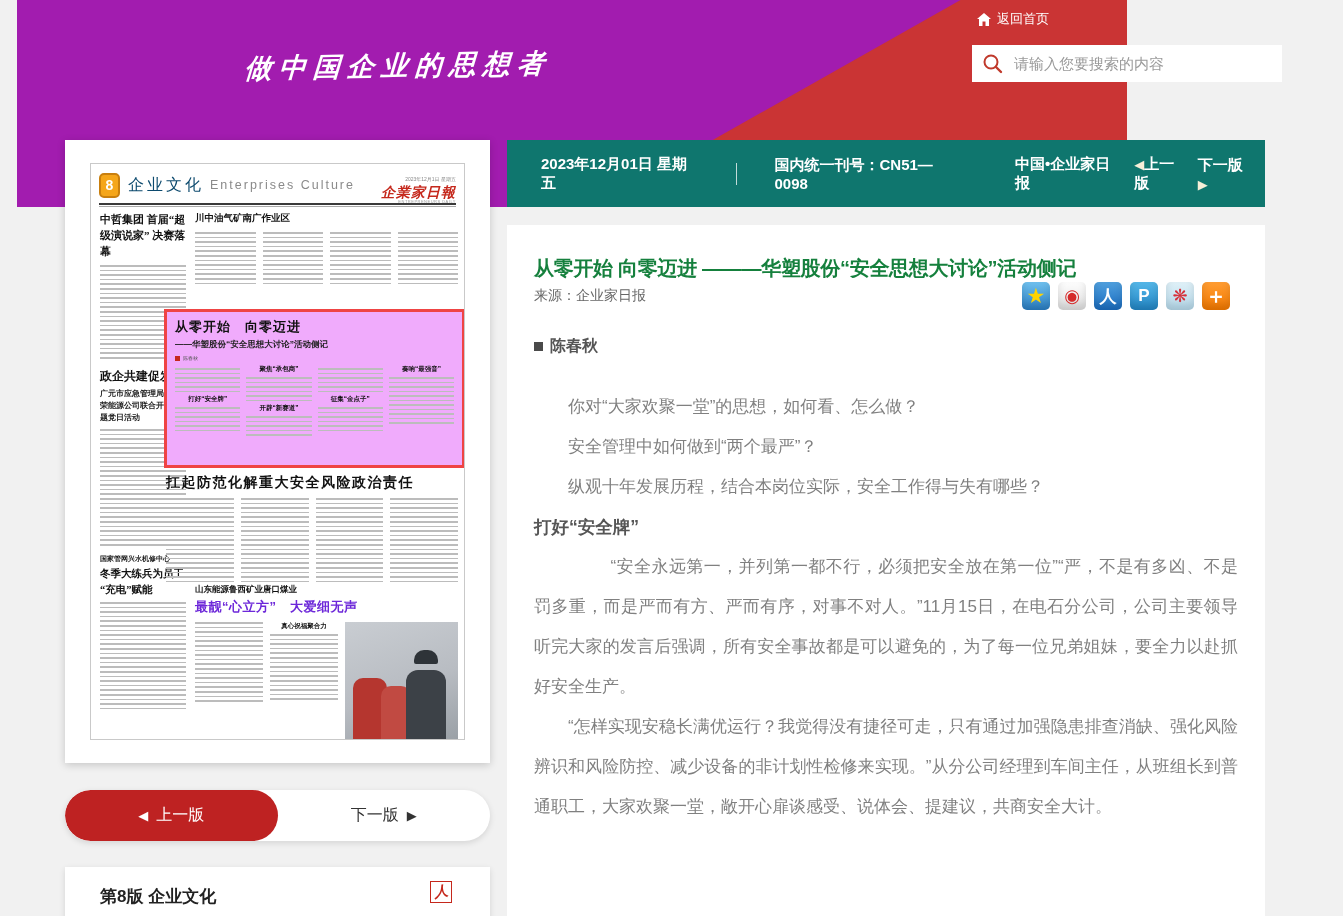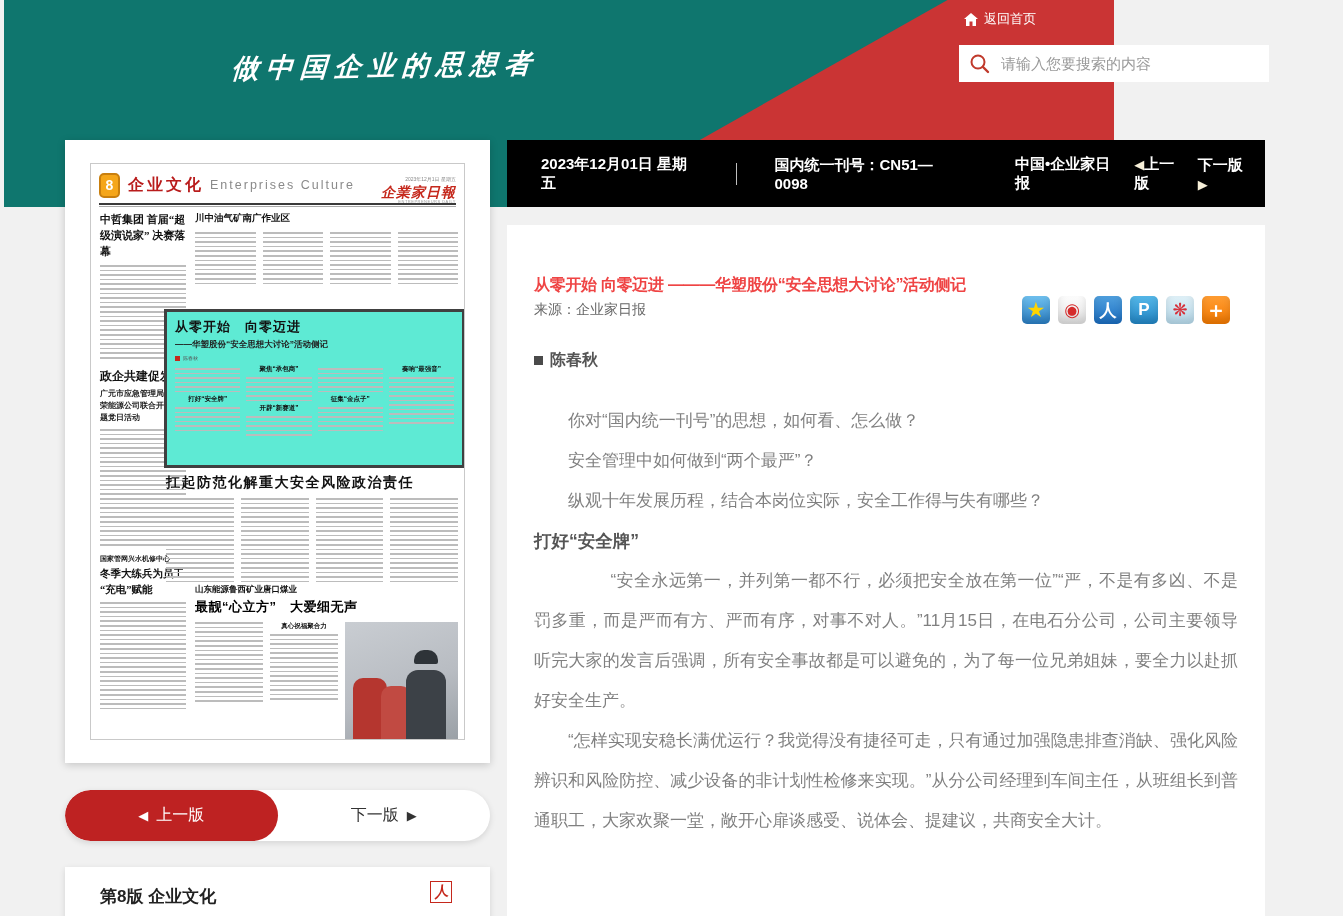--- a/index.html
+++ b/index.html
@@ -1,59 +1,59 @@
 <!DOCTYPE html>
 <html lang="zh"><head>
 <meta charset="utf-8">
 <style>
   * { margin:0; padding:0; box-sizing:border-box; }
   html,body { width:1343px; height:916px; }
   body { font-family:"Liberation Sans","DejaVu Sans",sans-serif; background:#e9e9e9; }
   .page { position:relative; width:1343px; height:916px; background:#F1F1F1; overflow:hidden; }
 
   
-  .header-band { position:absolute; left:4px; top:0; width:1110px; height:207px; background:#0f766e; }
+  .header-band { position:absolute; left:17px; top:0; width:1110px; height:207px; background:#a21caf; }
   .header-diag { position:absolute; left:0; top:0; width:100%; height:100%;
     background:#CA3434; clip-path:polygon(85% 0, 100% 0, 100% 100%, 52% 100%); }
   .home-link { position:absolute; top:10px; right:78px; color:#fff; font-size:13px;
     display:flex; align-items:center; gap:6px; cursor:pointer; }
   .home-link svg { display:block; }
   .logo-block { position:absolute; left:65px; top:44px; color:#fff; }
   .logo-title { font-size:21px; font-weight:bold; letter-spacing:1px; }
   .logo-domain { font-size:15px; margin-top:5px; letter-spacing:.5px; }
   .slogan { position:absolute; left:228px; top:48px; color:#fff; font-size:27px; font-weight:bold;
     font-family:"DejaVu Serif","Liberation Serif",serif; font-style:italic; letter-spacing:7px;
     transform:skewX(-4deg) rotate(-1deg); white-space:nowrap; }
   .search-box { position:absolute; left:955px; top:45px; width:310px; height:37px; background:#fff;
     display:flex; align-items:center; padding:0 10px; }
   .search-box svg { flex:0 0 auto; margin-right:10px; cursor:pointer; }
   .search-input { border:none; outline:none; flex:1; font-size:15px; color:#333; background:transparent;
     font-family:inherit; }
   .search-input::placeholder { color:#9a9a9a; }
 
   
-  .info-bar { position:absolute; left:507px; top:140px; width:758px; height:67px; background:#000000;
+  .info-bar { position:absolute; left:507px; top:140px; width:758px; height:67px; background:#0f766e;
     color:#fff; display:flex; align-items:center; font-size:15px; font-weight:bold;gap:12px; }
   .ib-date { margin-left:34px; }
   .ib-div { width:1px; height:22px; background:rgba(255,255,255,.75); margin:0 26px; }
   .ib-issue { }
   .ib-brand { margin-left:42px; }
   .ib-pager { margin-left:auto; margin-right:14px; display:flex; align-items:center; gap:10px; }
   .ib-pager .arrow { color:#F6EFD8; font-size:13px; }
   .ib-pager span { cursor:pointer; }
 
   
   .thumb-panel { position:absolute; left:65px; top:140px; width:425px; height:623px; background:#fff;
     box-shadow:0 2px 8px rgba(0,0,0,.18); }
   .paper { position:absolute; left:25px; top:23px; width:375px; height:577px; background:#fff;
     border:1px solid #c9c9c9; overflow:hidden; cursor:pointer; }
   .p-head { position:absolute; left:8px; top:6px; right:8px; height:30px; display:flex; align-items:center; }
   .p-badge { width:21px; height:25px; background:#F5A61A; border:2px solid #C97F0E; border-radius:5px;
     color:#fff; font-weight:bold; font-size:14px; display:flex; align-items:center; justify-content:center; }
-  .p-section { font-size:16px; font-weight:bold; color:#b91c1c; margin-left:8px; letter-spacing:3px; }
+  .p-section { font-size:16px; font-weight:normal; color:#0c4a6e; margin-left:8px; letter-spacing:3px; }
   .p-section-en { font-size:12.5px; color:#8a8a8a; margin-left:6px; letter-spacing:2px; white-space:nowrap; }
   .p-mast { margin-left:auto; text-align:right; }
   .p-mast-date { font-size:5px; color:#888; }
   .p-mast-title { font-size:14px; font-weight:bold; color:#C5281C; font-family:"DejaVu Serif",serif;
     font-style:italic; letter-spacing:1px; line-height:1; }
   .p-mast-sub { font-size:4px; color:#999; letter-spacing:.5px; }
   .p-rule { position:absolute; left:8px; right:8px; top:39px; border-top:2px solid #3a3a3a; }
   .p-rule:after { content:""; display:block; margin-top:1px; border-top:1px solid #aaa; }
 
   .tx { background:repeating-linear-gradient(#bcbcbc 0 1.6px, transparent 1.6px 4.6px); }
@@ -64,39 +64,39 @@
   .p-k3 { font-size:7px; font-weight:bold; color:#222; margin-top:7px; }
   .p-h3 { font-size:10.5px; font-weight:bold; color:#111; line-height:1.5; margin-top:2px; }
 
   .p-main { position:absolute; left:104px; top:48px; right:6px; }
   .p-kick { font-size:9.5px; font-weight:bold; color:#111; }
   .p-big { font-size:14.5px; font-weight:bold; color:#111; white-space:nowrap; margin-top:3px; }
   .p-cols { display:flex; gap:7px; margin-top:7px; }
   .p-cols .tx { flex:1; height:52px; }
 
   .p-feature { position:absolute; left:73px; top:145px; width:301px; height:159px;
-    border:3px solid #404040; background:#5eead4; padding:6px 8px 4px; cursor:pointer; }
+    border:3px solid #ef4444; background:#f0abfc; padding:6px 8px 4px; cursor:pointer; }
   .pf-title { font-size:13px; font-weight:bold; color:#111; letter-spacing:1px; }
   .pf-sub { font-size:8.5px; font-weight:bold; color:#222; margin-top:3px; }
   .pf-mark { display:flex; align-items:center; gap:3px; margin-top:4px; }
   .pf-mark i { width:5px; height:5px; background:#C5281C; }
   .pf-mark b { font-size:5px; color:#555; font-weight:normal; }
   .pf-cols { display:flex; gap:6px; margin-top:4px; }
   .pf-col { flex:1; }
   .pf-col .tx { height:24px; margin:3px 0; }
   .pf-sec { font-size:6.5px; font-weight:bold; color:#111; text-align:center; white-space:nowrap; }
 
   .p-art3 { position:absolute; left:75px; top:310px; right:6px; }
   .p-art3-title { font-size:14px; font-weight:bold; color:#111; letter-spacing:1.5px; white-space:nowrap; }
   .p-art3-cols { display:flex; gap:7px; margin-top:6px; }
   .p-art3-cols .tx { flex:1; height:84px; }
 
   .p-bottom { position:absolute; left:104px; top:420px; right:6px; bottom:4px; }
   .pb-kick { font-size:8.5px; font-weight:bold; color:#111; }
-  .pb-title { font-size:13px; font-weight:bold; color:#000000; letter-spacing:.5px; margin-top:2px; white-space:nowrap; }
+  .pb-title { font-size:13px; font-weight:bold; color:#6d28d9; letter-spacing:.5px; margin-top:2px; white-space:nowrap; }
   .pb-row { display:flex; gap:7px; margin-top:6px; }
   .pb-colwrap { flex:1; }
   .pb-colwrap .tx { height:80px; }
   .pb-sec { font-size:6.5px; font-weight:bold; color:#111; text-align:center; margin-bottom:3px; }
   .pb-photo { flex:0 0 113px; height:118px; position:relative; overflow:hidden;
     background:linear-gradient(160deg,#c9cdd2 0%,#b8bcc2 55%,#9aa0a6 100%); }
   .pb-photo .fig1 { position:absolute; left:8px; bottom:-8px; width:34px; height:70px; border-radius:10px 10px 0 0;
     background:#b5362f; }
   .pb-photo .fig2 { position:absolute; left:36px; bottom:-8px; width:30px; height:62px; border-radius:10px 10px 0 0;
     background:#c14a42; }
@@ -119,21 +119,21 @@
     box-shadow:0 2px 6px rgba(0,0,0,.12); }
   .edition-label { position:absolute; left:35px; top:18px; font-size:17px; font-weight:bold; color:#222; }
   .pdf-icon { position:absolute; right:38px; top:14px; width:22px; height:22px; background:#fff;
     border:1px solid #C5281C; display:flex; align-items:center; justify-content:center; cursor:pointer; }
   .pdf-icon b { color:#C5281C; font-size:14px; font-family:"DejaVu Serif",serif; font-style:italic;
     transform:rotate(-10deg); font-weight:bold; }
 
   
   .article-panel { position:absolute; left:507px; top:225px; width:758px; height:691px; background:#fff;
     padding:30px 27px 0; }
-  .art-title { font-size:16px; font-weight:bold; color:#ef4444; letter-spacing:-.3px; white-space:nowrap;margin-top:20px; }
+  .art-title { font-size:20px; font-weight:bold; color:#15803d; letter-spacing:-.3px; white-space:nowrap; }
   .art-meta { display:flex; align-items:center; justify-content:space-between; }
   .art-source { font-size:14px; color:#666; }
   .share-row { display:flex; gap:8px; margin-right:8px; }
   .share-ic { width:28px; height:28px; border-radius:5px; display:flex; align-items:center;
     justify-content:center; font-size:17px; font-weight:bold; color:#fff; cursor:pointer;
     box-shadow:inset 0 -6px 8px rgba(0,0,0,.12); }
   .ic-qzone { background:linear-gradient(#6fc0ee,#2a7fc5); color:#ffd400; font-size:21px; }
   .ic-weibo { background:linear-gradient(#fdfdfd,#e3e3e3); color:#D52B2B; font-size:18px; }
   .ic-renren { background:linear-gradient(#4f9fdd,#1b6ec2); }
   .ic-tweibo { background:linear-gradient(#55b7e8,#2287c7); }
@@ -329,21 +329,21 @@
           </span>
       </span>
     </div>
 
     <div class="art-author">
       <i></i>
       <span>陈春秋</span>
     </div>
 
     <div class="art-body">
-      <p>你对“国内统一刊号”的思想，如何看、怎么做？</p>
+      <p>你对“大家欢聚一堂”的思想，如何看、怎么做？</p>
       <p>安全管理中如何做到“两个最严”？</p>
       <p>纵观十年发展历程，结合本岗位实际，安全工作得与失有哪些？</p>
       <h3>打好“安全牌”</h3>
       <p class="indent-lg">“安全永远第一，并列第一都不行，必须把安全放在第一位”“严，不是有多凶、不是罚多重，而是严而有方、严而有序，对事不对人。”11月15日，在电石分公司，公司主要领导听完大家的发言后强调，所有安全事故都是可以避免的，为了每一位兄弟姐妹，要全力以赴抓好安全生产。</p>
       <p>“怎样实现安稳长满优运行？我觉得没有捷径可走，只有通过加强隐患排查消缺、强化风险辨识和风险防控、减少设备的非计划性检修来实现。”从分公司经理到车间主任，从班组长到普通职工，大家欢聚一堂，敞开心扉谈感受、说体会、提建议，共商安全大计。</p>
 
     </div>
   </div>
 
 </div>

